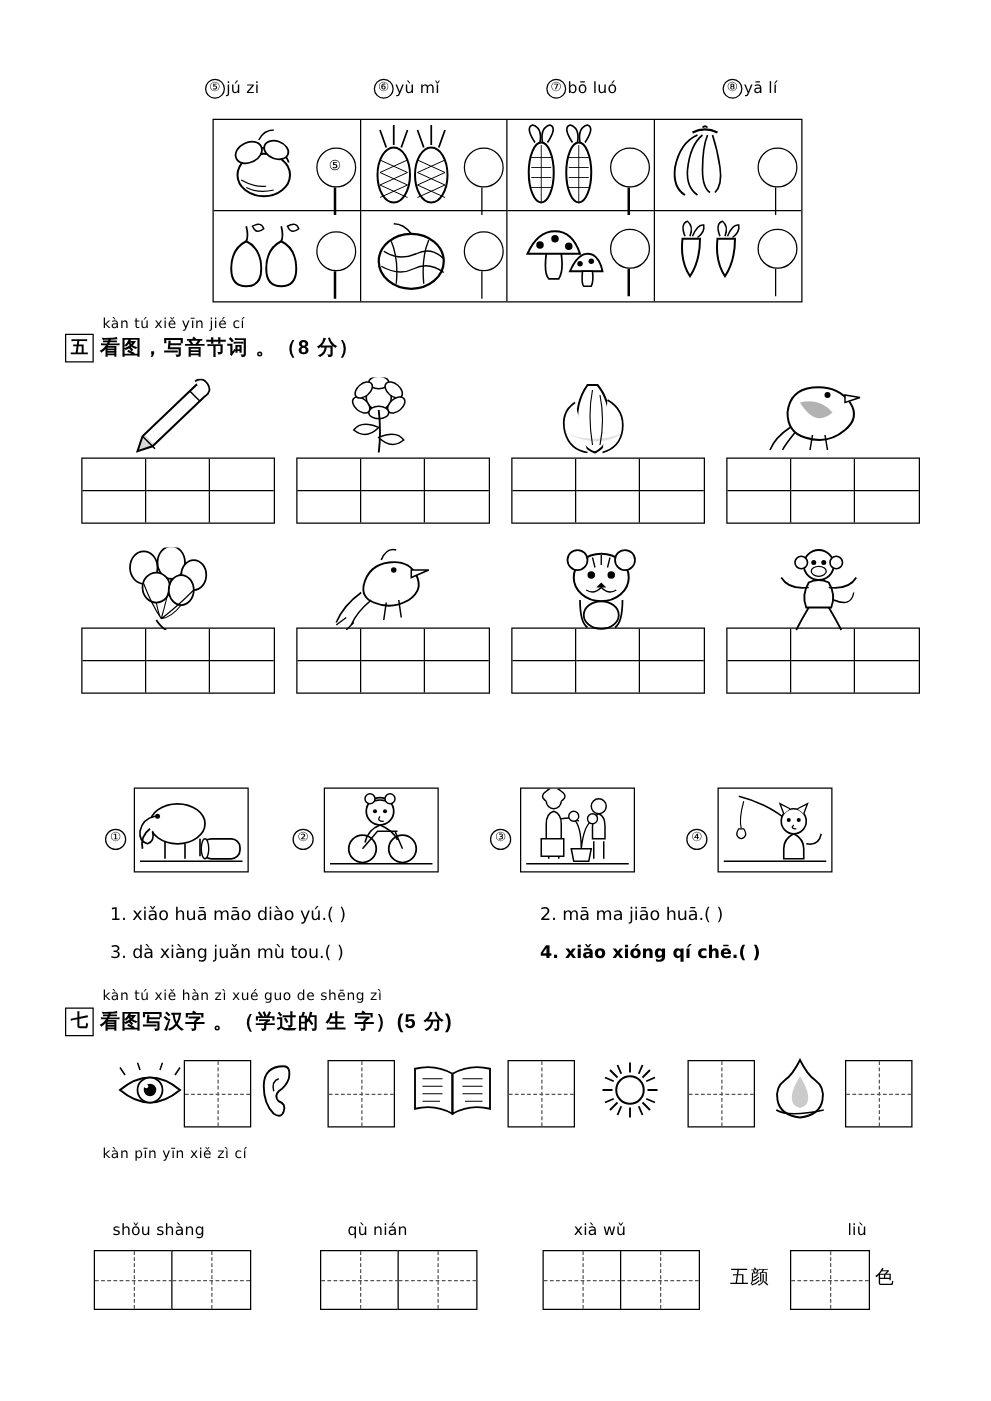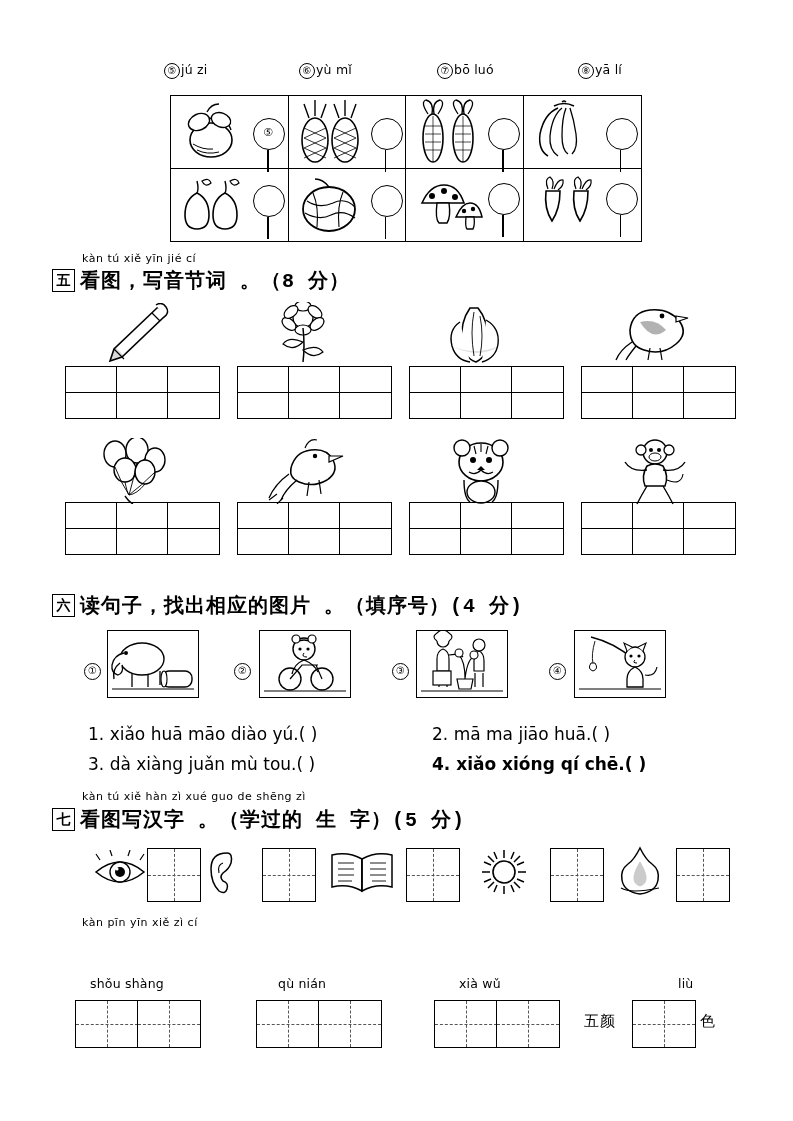--- a/index.html
+++ b/index.html
@@ -10,21 +10,21 @@
     color:#000;
     position:relative;
     overflow:hidden;
   }
   .page{
     position:absolute;
     left:0;top:0;width:793px;height:1121px;
   }
   .pin{font-family:"DejaVu Sans", sans-serif;font-size:12.5px;letter-spacing:.2px;white-space:nowrap;}
   .pin-sm{font-family:"DejaVu Sans", sans-serif;font-size:11px;letter-spacing:.5px;white-space:nowrap;}
-  .han{font-family:Liberation Mono, monospace;font-size:20px;font-weight:bold;letter-spacing:1px;white-space:nowrap;}
+  .han{font-family:Liberation Sans, sans-serif;font-size:16px;font-weight:bold;letter-spacing:1px;white-space:nowrap;}
   .han-n{font-family:"DejaVu Sans", sans-serif;font-size:15px;letter-spacing:1px;white-space:nowrap;}
 
   
   .secnum{
     display:inline-block;
     width:21px;height:21px;line-height:21px;
     text-align:center;
     border:1.4px solid #000;
     font-family:"DejaVu Sans", sans-serif;
     font-size:14px;font-weight:bold;
@@ -66,21 +66,21 @@
   .tzg:before,.tzg:after{content:"";position:absolute;}
   .tzg:before{left:50%;top:0;bottom:0;border-left:1px dashed #555;}
   .tzg:after{top:50%;left:0;right:0;border-top:1px dashed #555;}
 
   
   .pbox{position:absolute;border:1.4px solid #000;background:#fff;}
   .numcircle{
     position:absolute;width:15px;height:15px;line-height:14px;text-align:center;
     border:1px solid #000;border-radius:50%;font-size:10px;font-family:"DejaVu Sans",sans-serif;
   }
-  .sentence{position:absolute;font-family:"DejaVu Sans",sans-serif;font-size:17px;white-space:nowrap;}
+  .sentence{position:absolute;font-family:"DejaVu Sans",sans-serif;font-size:14px;white-space:nowrap;}
 
   .footer{position:absolute;left:0;right:0;text-align:center;font-family:"DejaVu Sans",sans-serif;font-size:12px;letter-spacing:4px;}
   svg{display:block;}
 </style>
 </head>
 <body>
 
 <div class="page">
 
   <div class="toplabel pin" style="left:164px;top:62px;">
@@ -383,23 +383,20 @@
   </div>
   <div class="wgrid" style="left:581px;top:502px;width:153px;height:51px;grid-template-columns:repeat(3,1fr);grid-template-rows:repeat(2,1fr);">
     <div class="wcell"></div>
       <div class="wcell"></div>
       <div class="wcell" style="border-right:none;"></div>
     <div class="wcell" style="border-bottom:none;"></div>
       <div class="wcell" style="border-bottom:none;"></div>
       <div class="wcell" style="border-right:none;border-bottom:none;"></div>
   </div>
 
-  <div class="secline" style="left:52px;top:592px;">
-    <span class="secnum">六</span><span class="han">读句子，找出相应的图片 。（填序号）(4 分)</span>
-  </div>
 
   <div class="numcircle" style="left:84px;top:663px;">①</div>
   <div class="pbox" style="left:107px;top:630px;width:90px;height:66px;">
     <svg width="88" height="64" viewBox="0 0 88 64">
       <ellipse cx="34" cy="28" rx="22" ry="16" fill="#fff" stroke="#000" stroke-width="1.4"></ellipse>
       <path d="M16 22 q-10 2 -12 12 q-1 8 6 10 q6 -2 4 -10" fill="#fff" stroke="#000" stroke-width="1.3"></path>
       <circle cx="18" cy="22" r="2" fill="#000"></circle>
       <path d="M12 32 q-8 6 -6 16" stroke="#000" stroke-width="1.4" fill="none"></path>
       <path d="M24 42 v14 M40 44 v12 M52 40 v14" stroke="#000" stroke-width="1.3" fill="none"></path>
       <rect x="54" y="40" width="30" height="16" rx="7" fill="#fff" stroke="#000" stroke-width="1.4"></rect>

